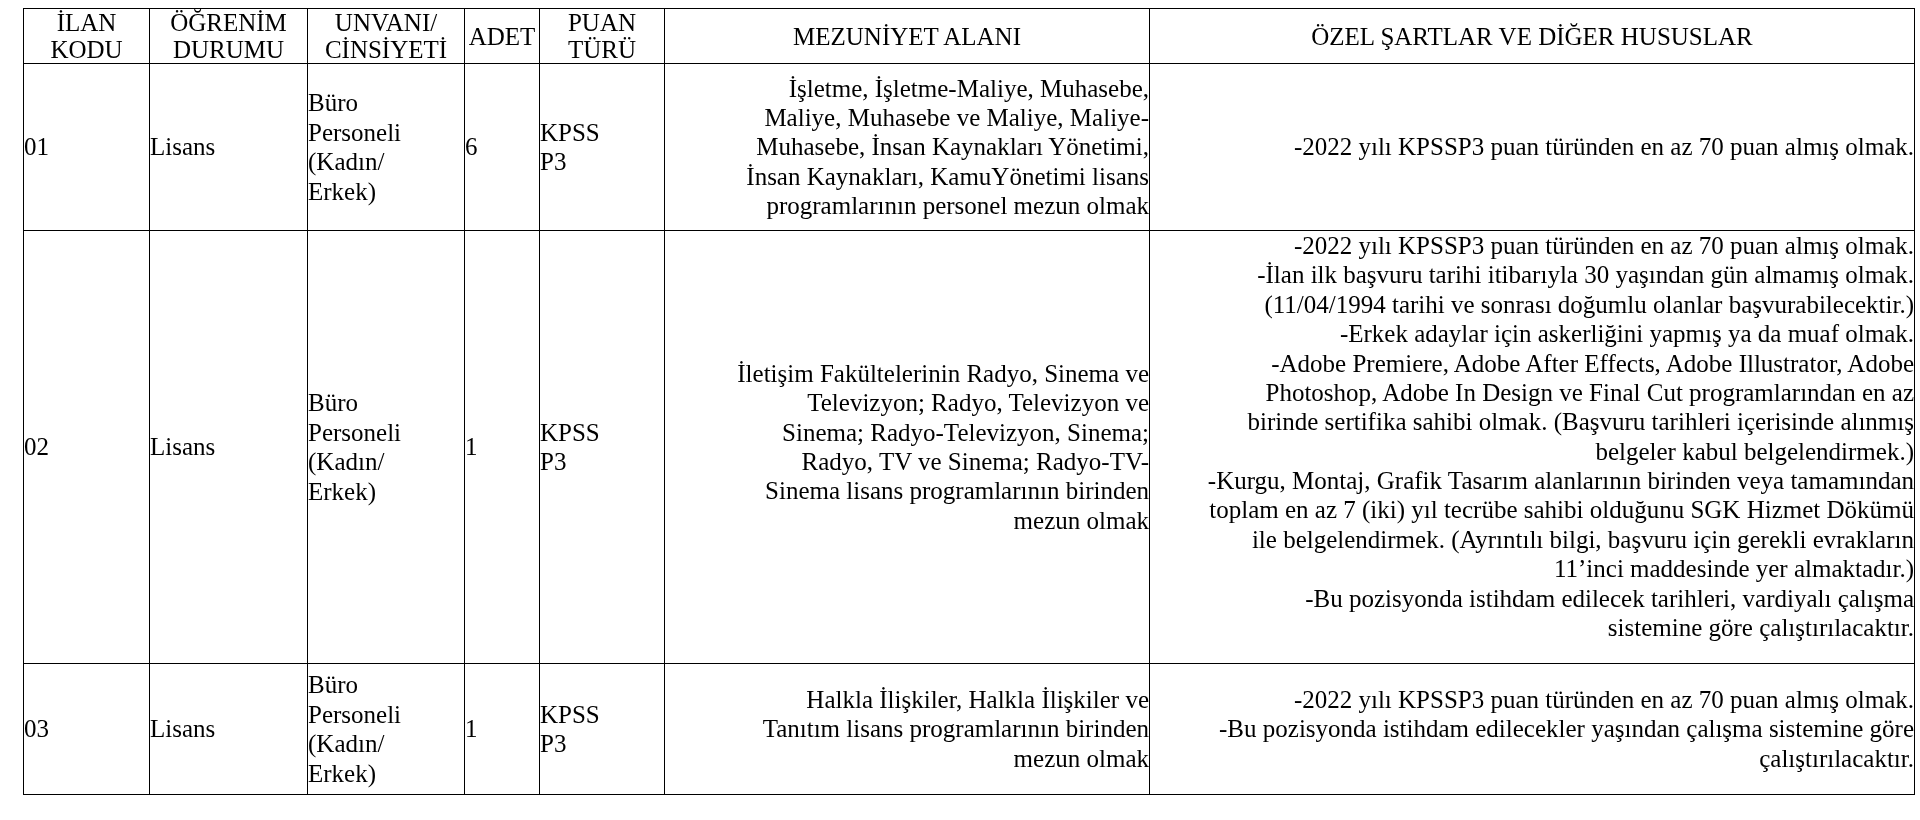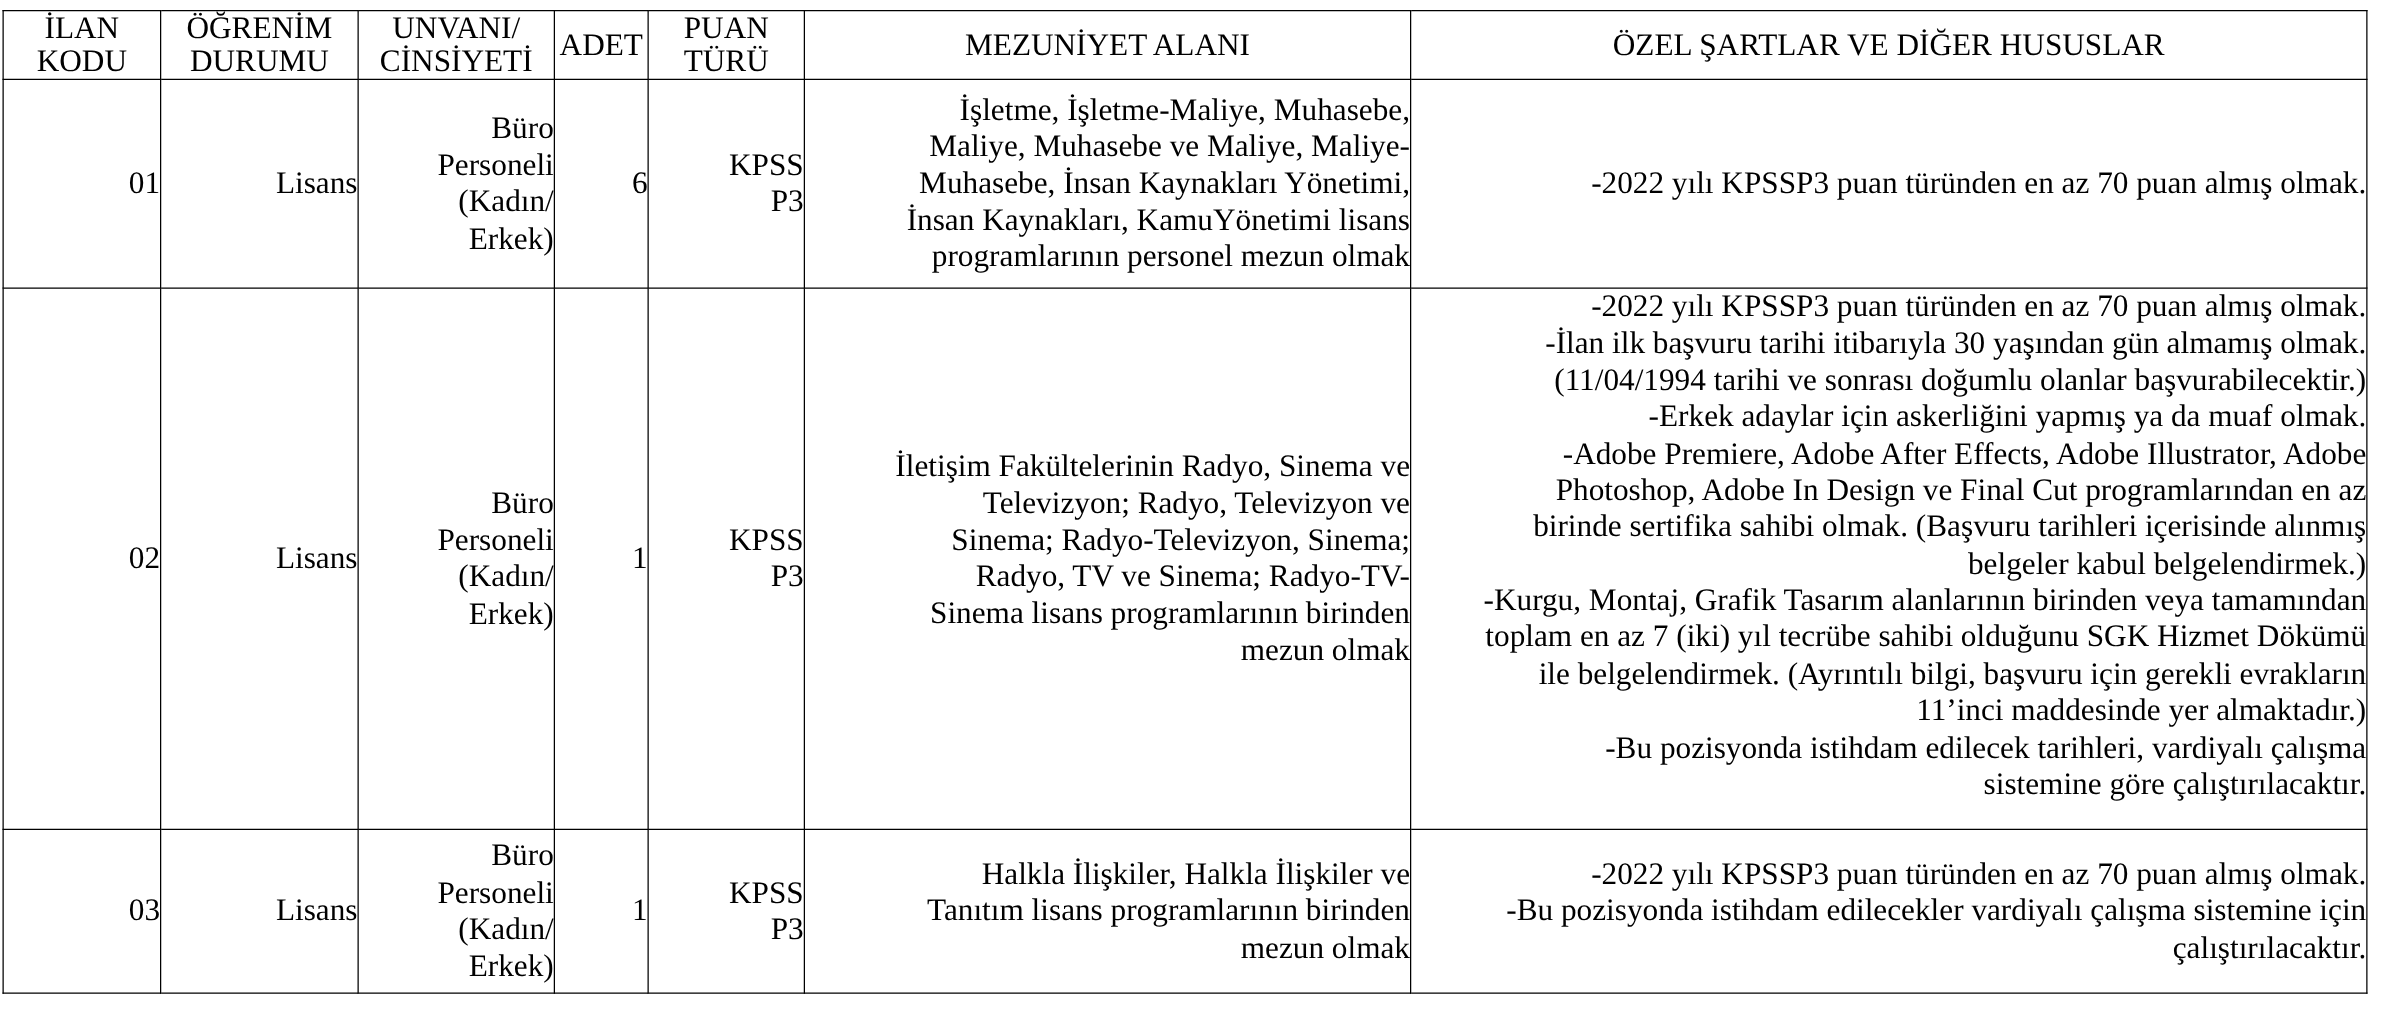--- a/index.html
+++ b/index.html
@@ -12,21 +12,21 @@
     height: 820px;
     font-family: "Liberation Serif", "DejaVu Serif", serif;
     color: #000000;
     overflow: hidden;
   }
   .page {
     position: relative;
     width: 1920px;
     height: 712px;
     box-sizing: border-box;
-    padding: 8px 15px 30px 2px;
+    padding: 8px 15px 30px 23px;
   }
   table.ilan-table {
     width: 1891px;
     border-collapse: collapse;
     table-layout: fixed;
     background: #ffffff;
   }
   table.ilan-table th,
   table.ilan-table td {
     border: 1.4px solid #000000;
@@ -46,21 +46,21 @@
     text-align: center;
     font-weight: normal;
     font-size: 25px;
     line-height: 1.08;
     height: 54px;
     padding: 2px 2px;
   }
   thead th .hl { display: block; }
 
   td.ctr {
-    text-align: right;
+    text-align: left;
     font-size: 25px;
     line-height: 1.18;
     padding: 3px 2px;
   }
   td.ctr .ln { display: block; }
 
   td.body-text {
     text-align: right;
     font-size: 25px;
     line-height: 1.175;
@@ -205,20 +205,20 @@
           <span class="ln">KPSS</span>
           <span class="ln">P3</span>
         </td>
         <td class="body-text">
           <span class="ln">Halkla İlişkiler, Halkla İlişkiler ve</span>
           <span class="ln">Tanıtım lisans programlarının birinden</span>
           <span class="ln">mezun olmak</span>
         </td>
         <td class="body-text">
           <span class="ln">-2022 yılı KPSSP3 puan türünden en az 70 puan almış olmak.</span>
-          <span class="ln">-Bu pozisyonda istihdam edilecekler vardiyalı çalışma sistemine için</span>
+          <span class="ln">-Bu pozisyonda istihdam edilecekler yaşından çalışma sistemine göre</span>
           <span class="ln">çalıştırılacaktır.</span>
         </td>
       </tr>
 
     </tbody>
   </table>
 </div>
 
 </body></html>

